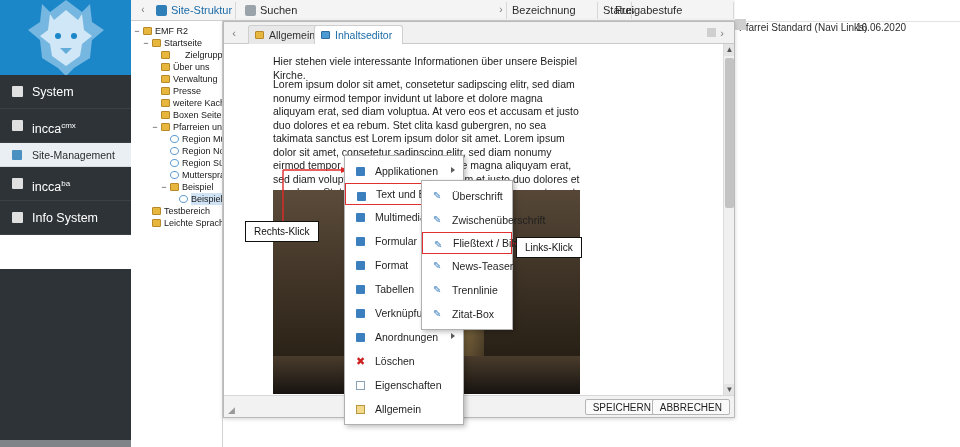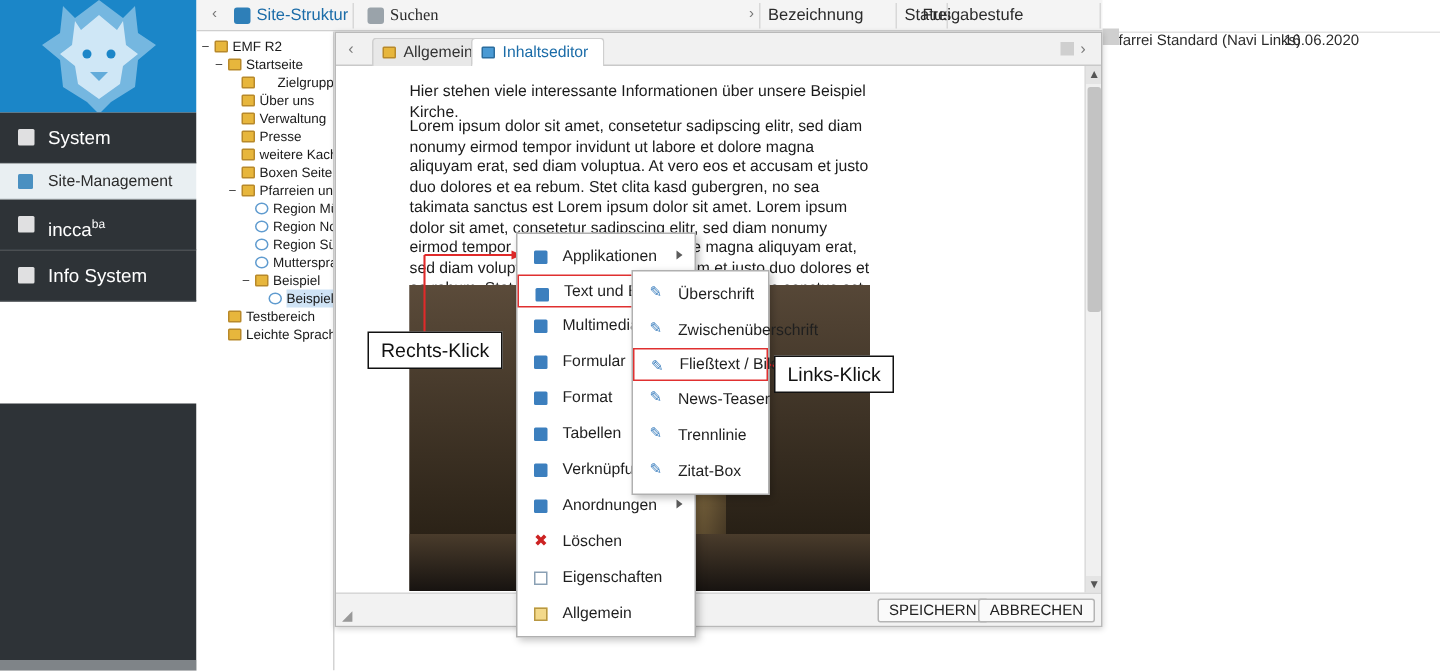--- a/index.html
+++ b/index.html
@@ -226,21 +226,21 @@
     width: 10px; height: 10px;
     color: #3c7fbe; font-size: 10px; line-height: 10px;
   }
   .ctxitem.highlight { border: 1px solid #e03030; height: 22px; line-height: 20px; }
 
   
   .callout {
     position: absolute;
     background: #ffffff;
     border: 1px solid #111;
-    font-size: 13px;
+    font-size: 10px;
     color: #111;
     padding: 4px 8px;
     white-space: nowrap;
   }
   .arrowsvg { position: absolute; left: 0; top: 0; pointer-events: none; }
 
   
   .gridarea {
     position: absolute; left: 735px; top: 0; width: 225px; height: 447px;
     background: #ffffff;
@@ -262,20 +262,24 @@
       </svg>
     </div>
 
     <div class="leftfill"></div>
 
     <div class="navlist">
       <div class="navitem">
         <span class="sq"></span>
         <span>System</span>
       </div>
+      <div class="navitem">
+        <span class="sq"></span>
+        <span>incca</span><sup>cmx</sup>
+      </div>
       <div class="navitem light">
         <span class="sq"></span>
         <span>Site-Management</span>
       </div>
       <div class="navitem">
         <span class="sq"></span>
         <span>incca</span><sup>ba</sup>
       </div>
       <div class="navitem">
         <span class="sq"></span>
@@ -284,21 +288,21 @@
     </div>
     <div class="leftbottom"></div>
   </div>
 
   <div class="topbar">
     <div class="tb-arrow" style="left:6px;">‹</div>
     <div class="tb-icon" style="left:25px;"></div>
     <div class="tb-cell" style="left:40px; color:#1b6ca8;">Site-Struktur</div>
     <div class="tb-sep" style="left:104px;"></div>
     <div class="tb-icon" style="left:114px; background:#9aa3aa;"></div>
-    <div class="tb-cell" style="left:129px;font-family:Liberation Serif, serif;">Suchen</div>
+    <div class="tb-cell" style="left:129px;">Suchen</div>
     <div class="tb-arrow" style="left:364px;">›</div>
     <div class="tb-sep" style="left:375px;"></div>
 
     <div class="tb-cell" style="left:381px;">Bezeichnung</div>
     <div class="tb-sep" style="left:466px;"></div>
     <div class="tb-cell" style="left:472px;">Status</div>
     <div class="tb-sep" style="left:500px;"></div>
     <div class="tb-cell" style="left:484px;">Freigabestufe</div>
     <div class="tb-sep" style="left:602px;"></div>
     <div class="tb-cell" style="left:608px;">Template</div>

